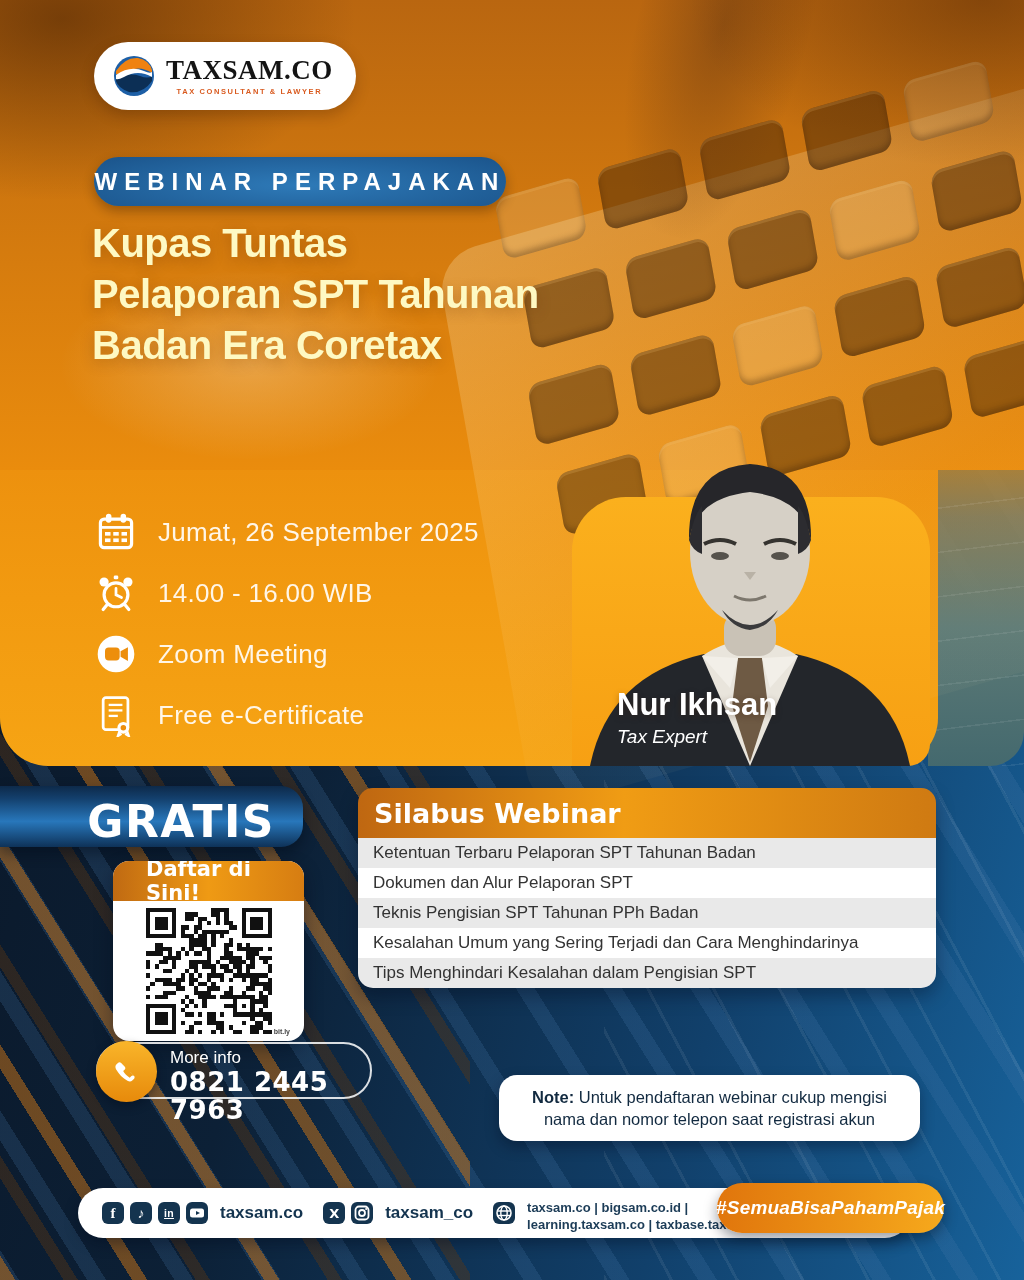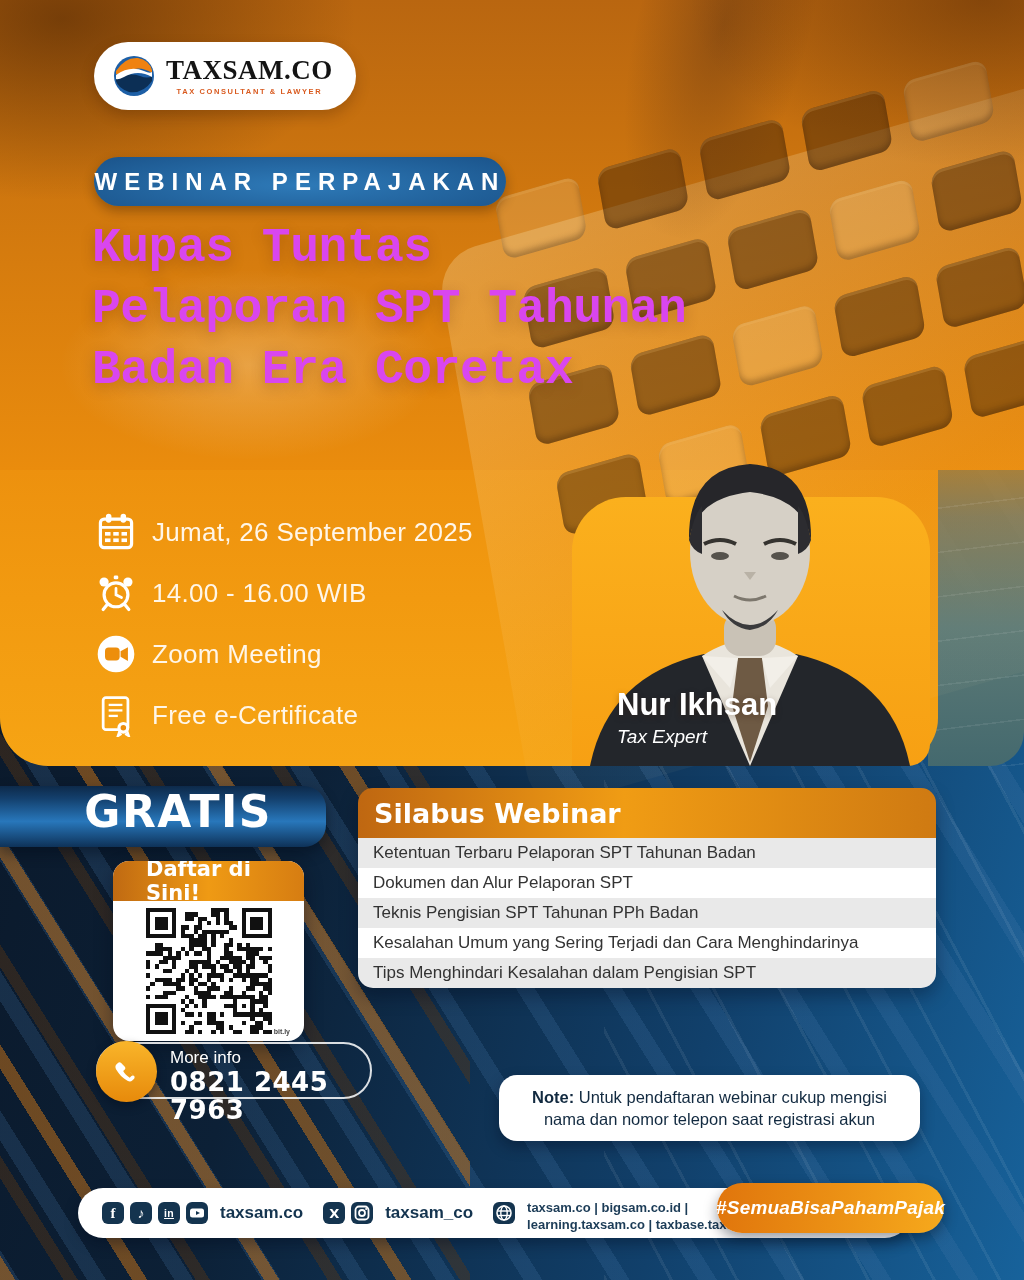--- a/index.html
+++ b/index.html
@@ -49,42 +49,42 @@
   .brand-name{font-family:"Liberation Serif",serif;font-weight:700;font-size:27px;color:#141414;letter-spacing:.5px;line-height:1;}
   .brand-tag{font-size:7.5px;font-weight:700;color:#d95b20;letter-spacing:1.6px;margin-top:3px;}
 
   
   .badge{left:94px;top:157px;width:412px;height:49px;border-radius:25px;
     background:radial-gradient(130% 170% at 50% 58%,#2e7ab8 0%,#1a538a 52%,#0d2644 100%);
     display:flex;align-items:center;justify-content:center;box-shadow:0 5px 12px rgba(20,10,0,.3);}
   .badge span{color:#fff;font-weight:700;font-size:24px;letter-spacing:7px;}
 
   
-  .title{left:92px;top:218px;width:846px;color:#d946ef;font-family:Liberation Mono, monospace;
-    font-weight:800;font-size:48px;line-height:1.27;letter-spacing:-.5px;
+  .title{left:92px;top:218px;width:846px;color:#fef9c3;font-family:Liberation Sans, sans-serif;
+    font-weight:800;font-size:40px;line-height:1.27;letter-spacing:-.5px;
     text-shadow:0 4px 14px rgba(90,40,0,.28);}
 
   
   .details{left:94px;top:510px;display:flex;flex-direction:column;gap:17px;}
-  .drow{display:flex;align-items:center;gap:14px;height:44px;}
+  .drow{display:flex;align-items:center;gap:20px;height:44px;}
   .dicon{width:44px;height:44px;flex:0 0 44px;display:flex;align-items:center;justify-content:center;}
   .dtext{color:#fff6e8;font-size:26px;font-weight:500;letter-spacing:.3px;}
 
   
   .speaker-frame{left:572px;top:497px;width:358px;height:269px;border-radius:54px 54px 22px 0;
     background:linear-gradient(180deg,#fbb01d 0%,#f7a013 100%);}
   .speaker-svg{left:552px;top:444px;width:396px;height:322px;}
   .speaker-id{left:617px;top:688px;color:#fff;}
   .speaker-id .nm{font-size:31px;font-weight:800;margin:0;line-height:1.1;text-shadow:0 2px 6px rgba(60,30,0,.35);}
   .speaker-id .rl{font-size:19px;font-style:italic;margin:4px 0 0 0;}
 
   
-  .gratis{left:0;top:786px;width:326px;height:61px;border-radius:0 22px 22px 0;
+  .gratis{left:0;top:786px;width:303px;height:61px;border-radius:0 22px 22px 0;
     background:linear-gradient(180deg,#0d2a4a 0%,#133f6c 20%,#2877bb 58%,#0e3258 100%);
-    display:flex;align-items:flex-start;justify-content:flex-end;padding-right:54px;box-sizing:border-box;
+    display:flex;align-items:flex-end;justify-content:flex-end;padding-right:28px;box-sizing:border-box;
     box-shadow:0 6px 14px rgba(0,10,25,.45);}
   .gratis span{color:#fff;font-size:44px;font-weight:800;letter-spacing:1.5px;font-family:"DejaVu Sans",sans-serif;}
 
   
   .reg-card{left:113px;top:861px;width:191px;height:180px;border-radius:16px;background:#fff;
     box-shadow:0 8px 18px rgba(0,10,25,.4);overflow:hidden;}
   .reg-head{height:40px;background:linear-gradient(90deg,#c06a12 0%,#ef9a14 50%,#d67d12 100%);
     display:flex;align-items:center;justify-content:center;}
   .reg-head span{color:#fff;font-size:21px;font-weight:800;font-family:"DejaVu Sans",sans-serif;margin-left:33px;}
   .qr-wrap{position:relative;display:flex;align-items:center;justify-content:center;height:140px;}

